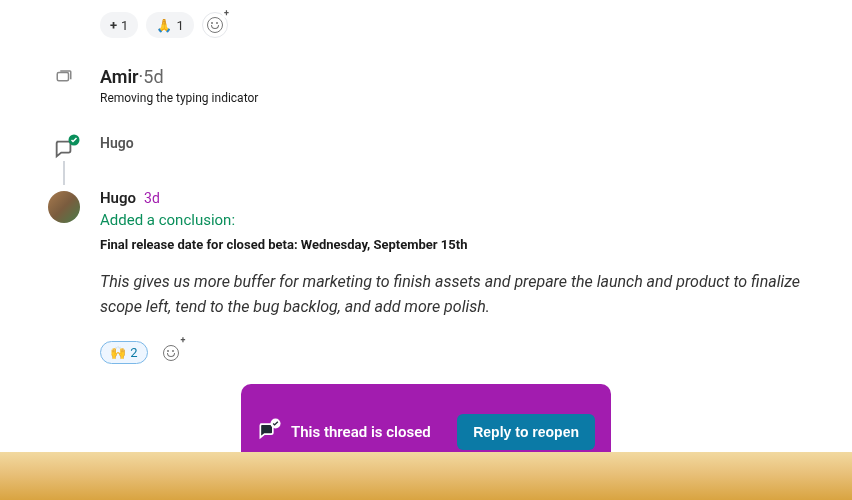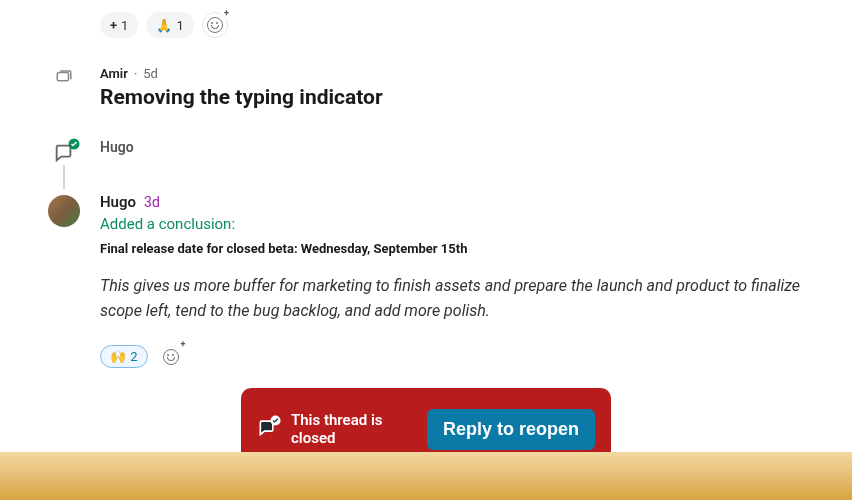--- a/index.html
+++ b/index.html
@@ -5,37 +5,37 @@
     * { margin: 0; padding: 0; box-sizing: border-box; }
     body { font-family: -apple-system, BlinkMacSystemFont, "Segoe UI", Roboto, sans-serif; background: #fff; color: #1a1a1a; width: 852px; height: 500px; overflow: hidden; position: relative; }
     .container { padding: 12px 40px 0 40px; position: relative; }
     .timeline-item { display: flex; align-items: flex-start; margin-bottom: 8px; }
     .icon-col { width: 48px; flex-shrink: 0; display: flex; justify-content: center; padding-top: 2px; }
     .content-col { flex: 1; padding-left: 12px; }
     .reactions-row { display: flex; gap: 8px; margin-left: 60px; margin-bottom: 28px; }
     .reaction-pill { display: inline-flex; align-items: center; gap: 4px; background: #f3f4f6; border-radius: 14px; padding: 4px 10px; font-size: 13px; color: #333; cursor: pointer; }
     .reaction-pill.active { background: #eef6ff; border: 1px solid #7bb8e8; padding: 3px 9px; color: #0b7aa6; }
     .reaction-add { display: inline-flex; align-items: center; justify-content: center; width: 26px; height: 26px; border-radius: 50%; background: transparent; border: 1px solid #e5e7eb; cursor: pointer; }
-    .ref-line { display: flex; align-items: center; gap: 6px; font-size: 13px; color: #666; }
+    .ref-line { display: flex; align-items: center; gap: 0; font-size: 18px; color: #666; }
     .author { font-weight: 600; color: #222; }
-    .ref-title { font-weight: 700; color: #1a1a1a; font-size: 21px; margin-top: 4px; }
+    .ref-title { font-weight: 400; color: #1a1a1a; font-size: 12px; margin-top: 4px; }
     .closed-meta { font-size: 14px; color: #888; display: flex; gap: 4px; }
     .closed-meta .author { color: #555; }
     .closed-icon-wrap { position: relative; }
     .connector { position: absolute; left: 50%; top: 26px; transform: translateX(-50%); width: 2px; height: 24px; background: #d1d5db; }
     .avatar { width: 32px; height: 32px; border-radius: 50%; background: linear-gradient(135deg, #a87b4f 0%, #7a5c3e 50%, #4a7c4a 100%); }
     .post-header { display: flex; align-items: baseline; gap: 8px; font-size: 15px; margin-bottom: 4px; }
     .post-header .time { color: #a21caf; font-size: 14px; }
     .conclusion-label { color: #0a8f5b; font-weight: 400; font-size: 15px; margin-bottom: 8px; }
     .conclusion-title { font-weight: 700; font-size: 13px; margin-bottom: 18px; color: #1a1a1a; }
     .conclusion-body { font-size: 16px; color: #333; line-height: 1.55; margin-bottom: 20px; font-style: italic; }
     .post-reactions { display: flex; gap: 10px; align-items: center; }
-    .closed-banner { position: relative; margin: 18px auto 0 auto; width: 370px; background: #b91c1c; border-radius: 10px; padding: 21px 16px; display: flex; align-items: center; gap: 14px; color: #fff; }
+    .closed-banner { position: relative; margin: 18px auto 0 auto; width: 370px; background: #a21caf; border-radius: 10px; padding: 30px 16px; display: flex; align-items: center; gap: 14px; color: #fff; }
     .closed-banner-text { font-weight: 600; font-size: 15px; flex: 1; }
-    .reply-btn { background: #0b7aa6; color: #fff; border: none; padding: 10px 16px; border-radius: 6px; font-weight: 600; font-size: 18px; cursor: pointer; }
+    .reply-btn { background: #0b7aa6; color: #fff; border: none; padding: 10px 16px; border-radius: 6px; font-weight: 600; font-size: 14px; cursor: pointer; }
     .footer-strip { position: absolute; left: 0; bottom: 0; width: 852px; height: 48px; background: linear-gradient(0deg, #d9a441 0%, #e8c079 55%, #f2d9a0 100%); }
     .chat-icon { width: 20px; height: 18px; }
     .chat-check-icon { display: inline-block; position: relative; }
     .smiley { width: 16px; height: 16px; border: 1.5px solid #777; border-radius: 50%; position: relative; }
     .smiley::before { content: ""; position: absolute; width: 2px; height: 2px; background: #777; border-radius: 50%; top: 4px; left: 3.5px; box-shadow: 5px 0 0 #777; }
     .smiley::after { content: ""; position: absolute; width: 6px; height: 3px; border: 1.5px solid #777; border-top: none; border-radius: 0 0 8px 8px; bottom: 3px; left: 3.5px; }
     .plus-sup { position: absolute; top: -4px; right: -4px; font-size: 9px; font-weight: 700; color: #555; background: #fff; border-radius: 50%; width: 9px; height: 9px; line-height: 9px; text-align: center; }
   </style>
 </head>
 <body>

